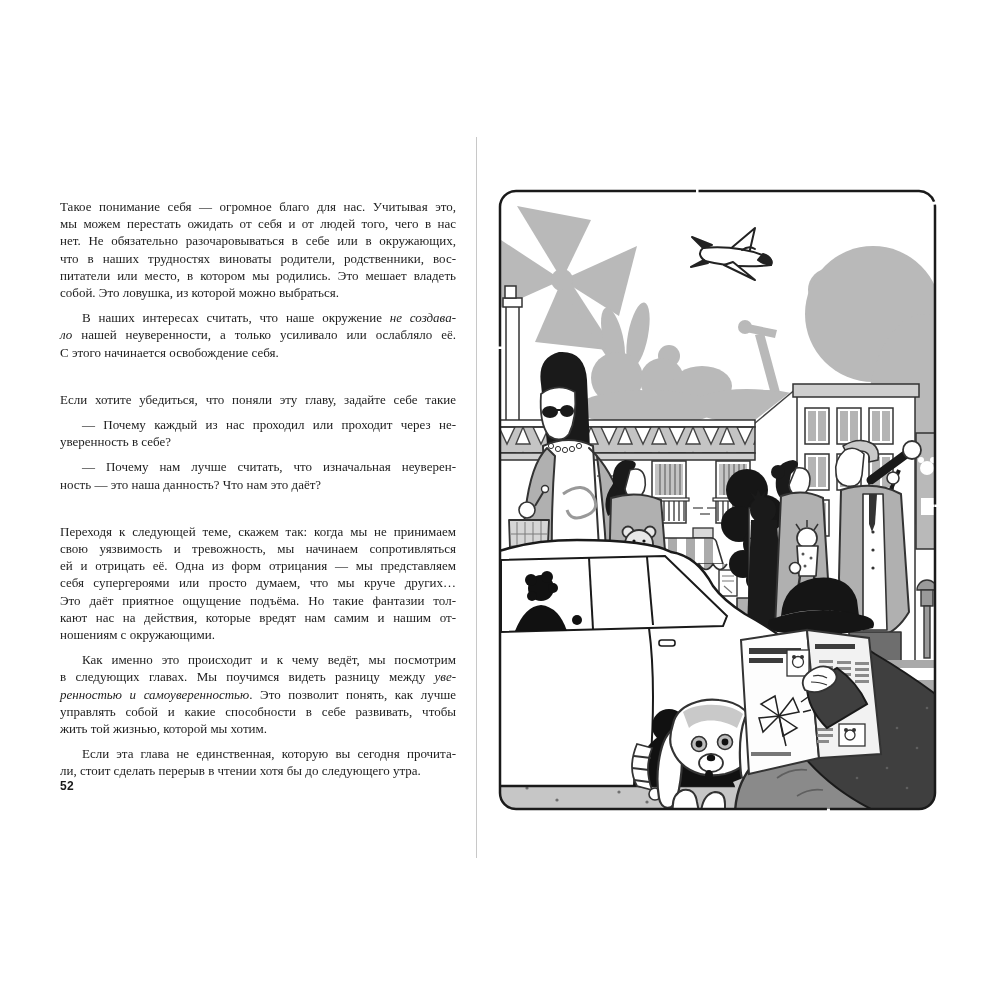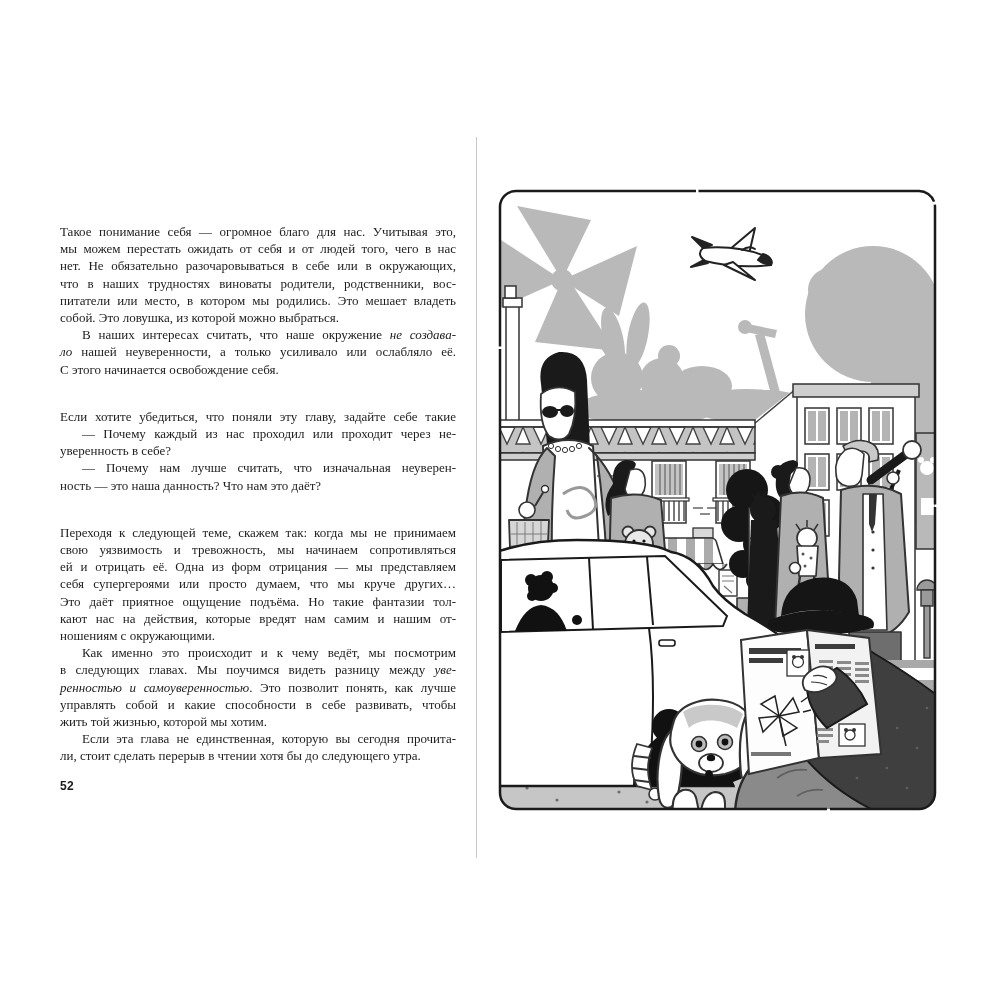--- a/index.html
+++ b/index.html
@@ -1,22 +1,22 @@
 <!DOCTYPE html>
 <html><head>
 <meta charset="utf-8">
 <style>
   html,body{margin:0;padding:0;background:#fff;}
   .spread{position:relative;width:1000px;height:1000px;background:#fff;overflow:hidden;
           font-family:"Liberation Serif",serif;}
-  .text-block{position:absolute;left:60px;top:223px;width:396px;font-size:13px;
+  .text-block{position:absolute;left:60px;top:198px;width:396px;font-size:13px;
               line-height:17.2px;color:#1c1c1c;}
   .line{text-align:justify;text-align-last:justify;-moz-text-align-last:justify;}
   .line.end{text-align-last:left;-moz-text-align-last:left;}
-  .line.indent{text-indent:22px;}
+  .line.indent{text-indent:22px;margin-top:8px;}
   .line.gap{margin-top:30px;}
   .it{font-style:italic;}
   .page-number{position:absolute;left:60px;top:779px;font-family:"Liberation Sans",sans-serif;
                font-weight:bold;font-size:12px;letter-spacing:.4px;color:#1a1a1a;}
   .gutter{position:absolute;left:476px;top:137px;width:1px;height:721px;background:#c8c8c8;}
   .illustration{position:absolute;left:497px;top:188px;width:441px;height:624px;display:block;}
 </style>
 </head>
 <body>
 

